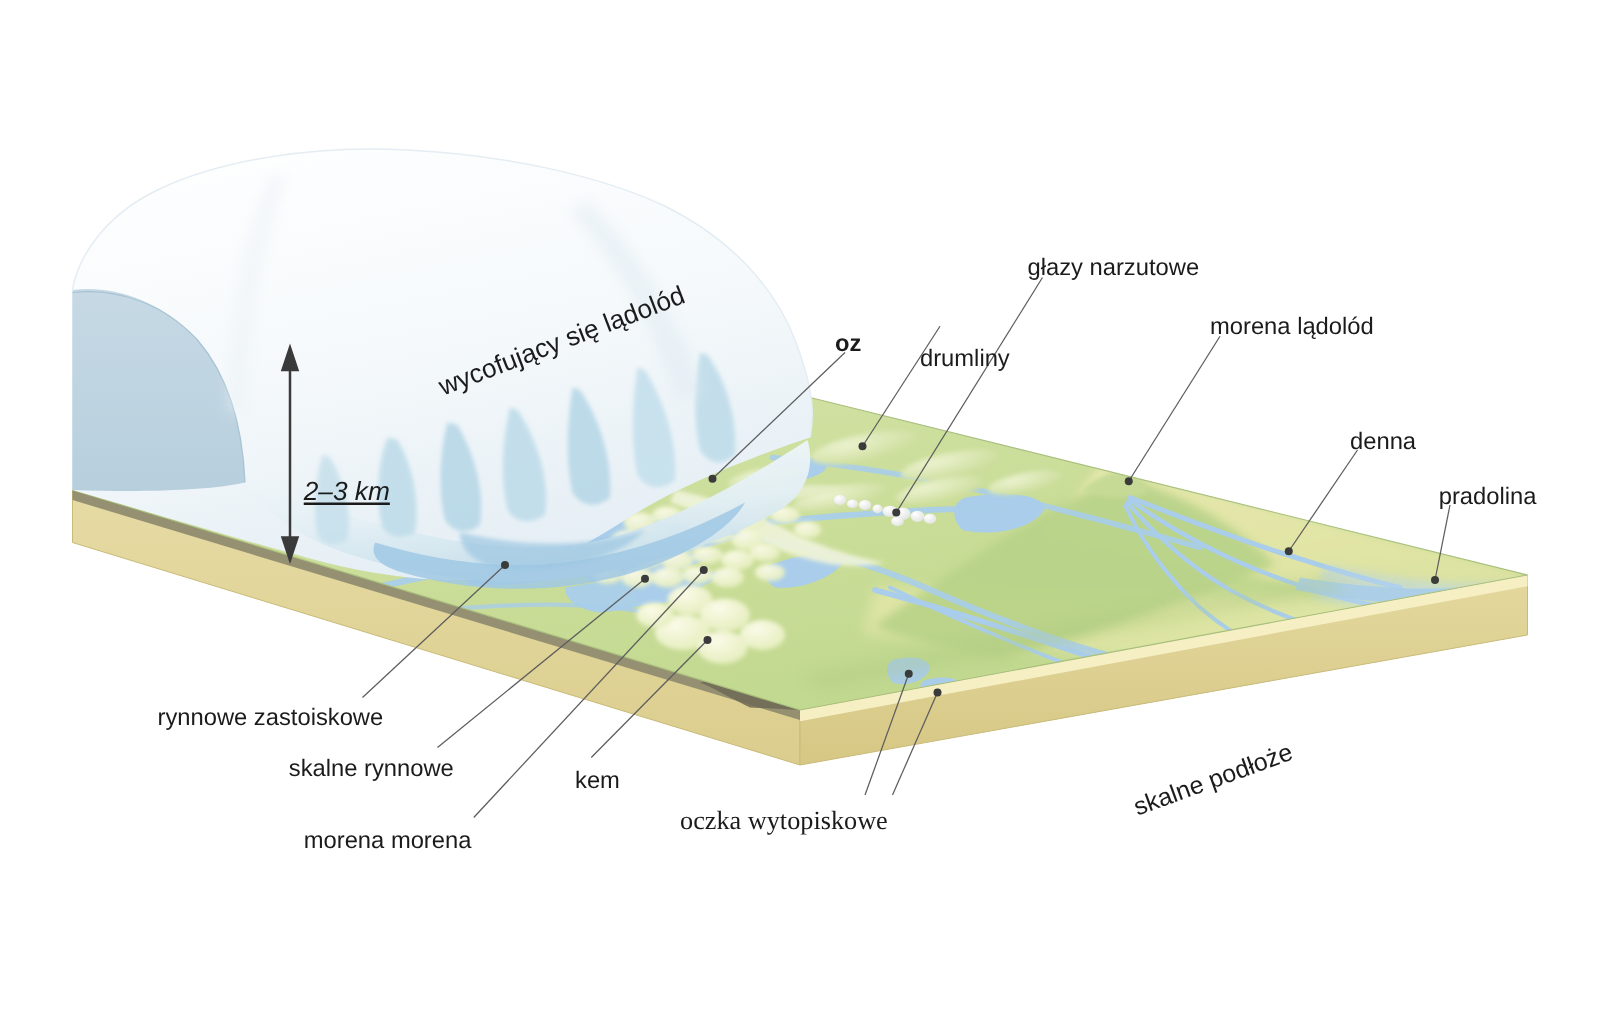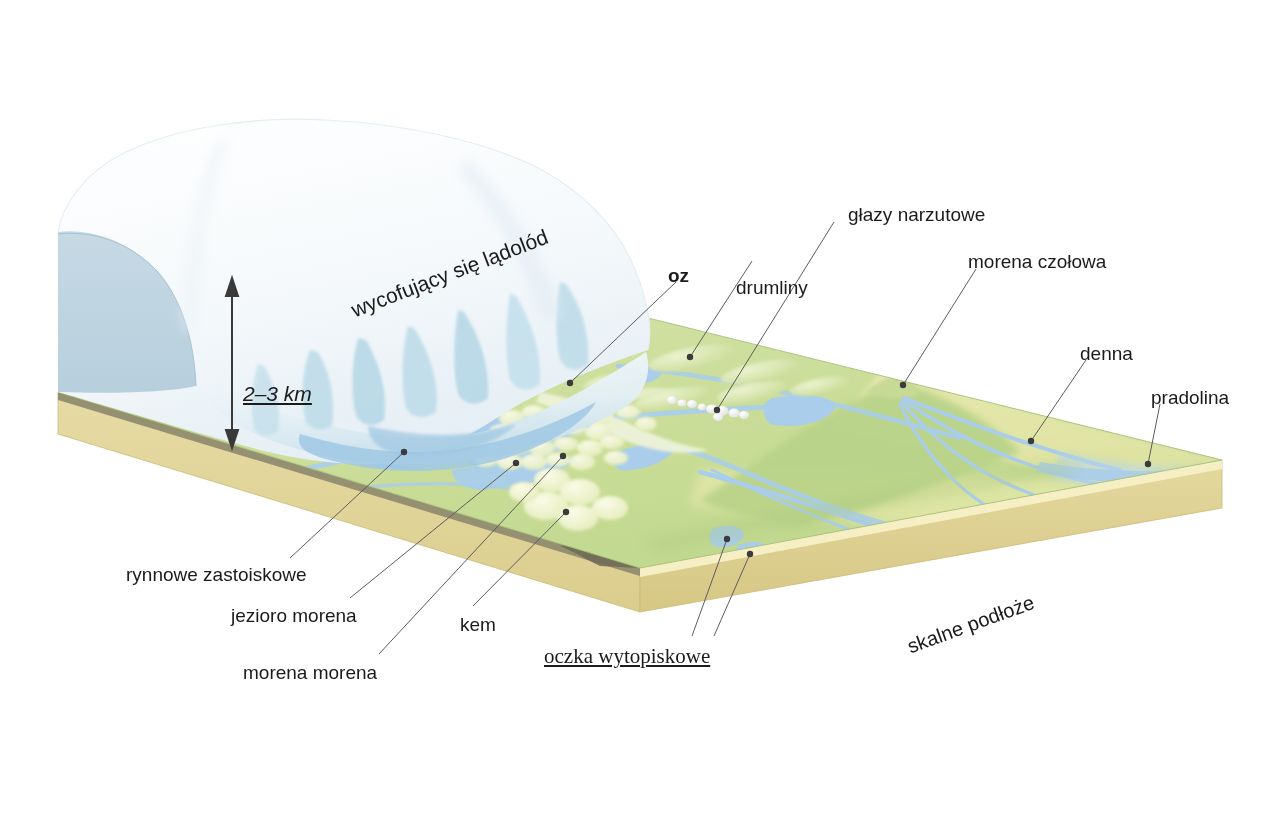--- a/index.html
+++ b/index.html
@@ -306,25 +306,25 @@
         <circle cx="727" cy="539" r="3.2"></circle>
         <circle cx="750" cy="554" r="3.2"></circle>
       </g>
   </svg>
 
   <div id="labels">
       <div class="lbl rot-ice" style="left: 352px; top: 300px;">wycofujący się lądolód</div>
       <div class="lbl italic" style="left: 243px; top: 383px;">2–3 km</div>
       <div class="lbl" style="left: 668px; top: 266px; font-weight: bold;">oz</div>
       <div class="lbl" style="left: 736px; top: 245px; margin-top: 33px;">drumliny</div>
-      <div class="lbl" style="left: 822px; top: 205px; margin-left: 26px;">głazy narzutowe</div>
-      <div class="lbl" style="left: 968px; top: 252px;">morena czołowa</div>
+      <div class="lbl" style="left: 822px; top: 205px;">głazy narzutowe</div>
+      <div class="lbl" style="left: 968px; top: 252px;">morena lądolód</div>
       <div class="lbl" style="left: 1080px; top: 344px;">denna</div>
       <div class="lbl" style="left: 1151px; top: 388px;">pradolina</div>
       <div class="lbl" style="left: 126px; top: 565px;">rynnowe zastoiskowe</div>
-      <div class="lbl" style="left: 231px; top: 606px;">jezioro morena</div>
+      <div class="lbl" style="left: 231px; top: 606px;">skalne rynnowe</div>
       <div class="lbl" style="left: 243px; top: 663px;">morena morena</div>
       <div class="lbl" style="left: 460px; top: 615px;">kem</div>
-      <div class="lbl serif" style="left: 544px; top: 646px; text-decoration: underline;">oczka wytopiskowe</div>
+      <div class="lbl serif" style="left: 544px; top: 646px;">oczka wytopiskowe</div>
       <div class="lbl rot-bed" style="left: 908px; top: 637px;">skalne podłoże</div>
     </div>
 
 </div>
 
 </body></html>

